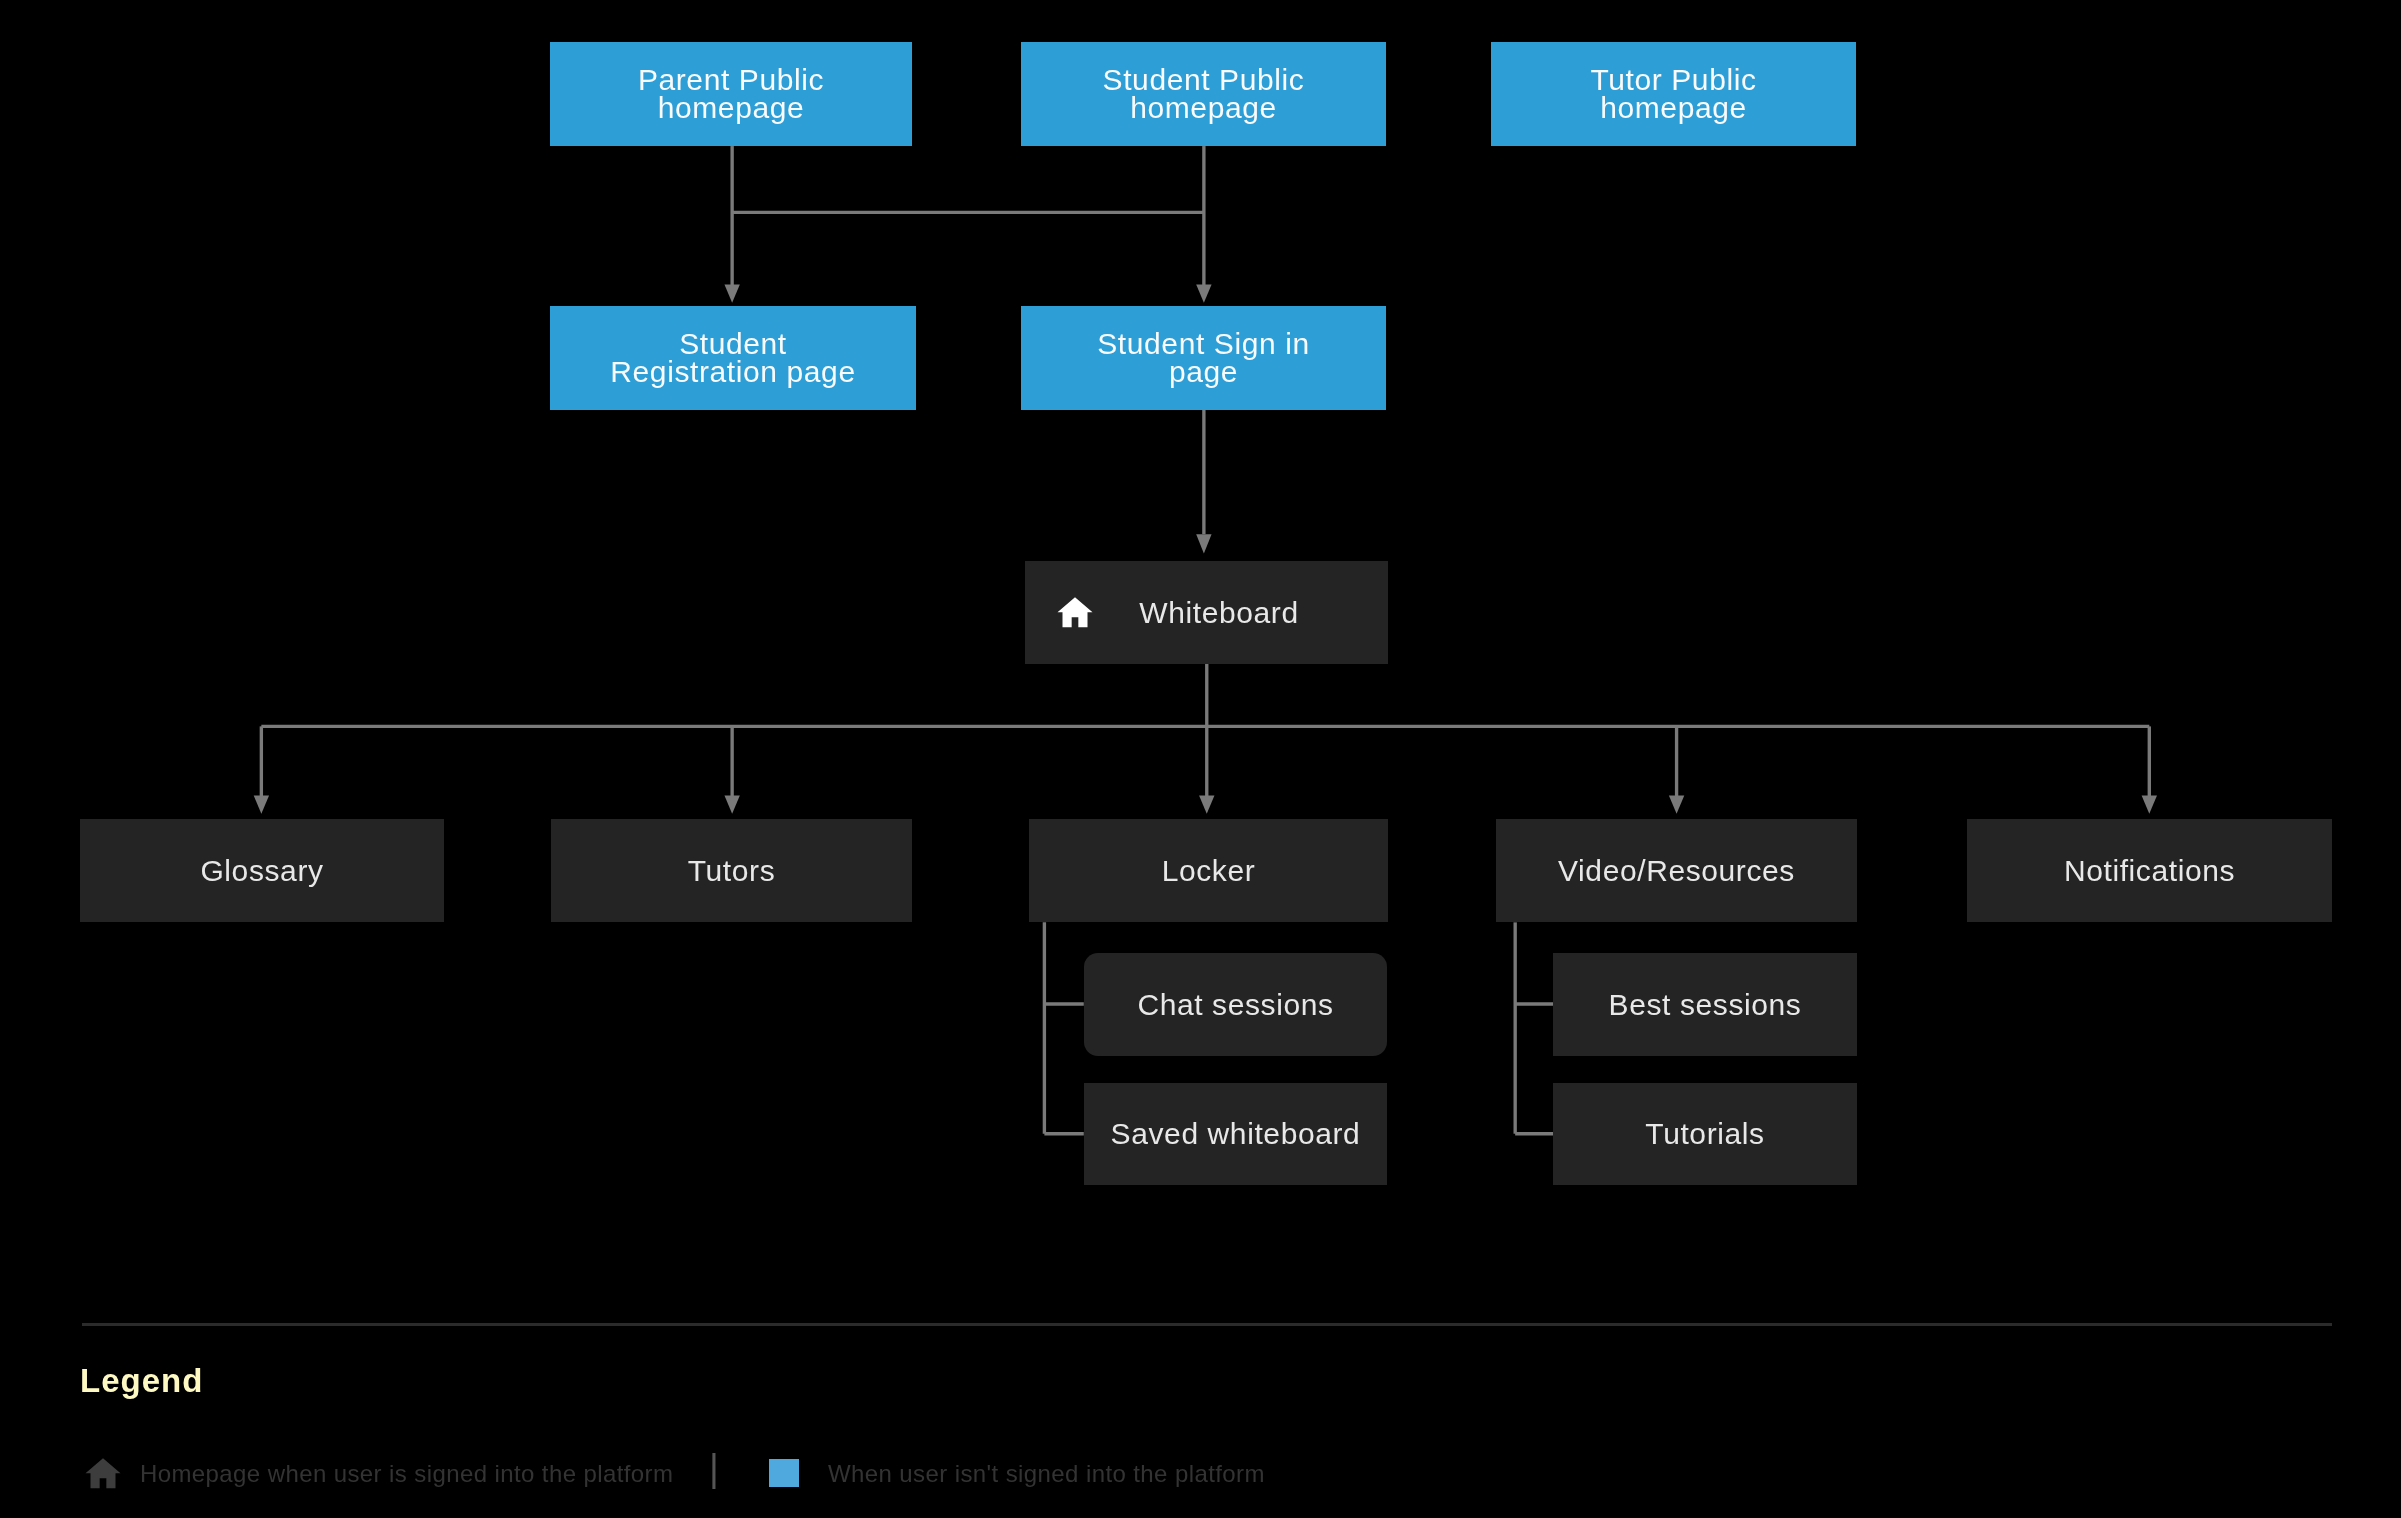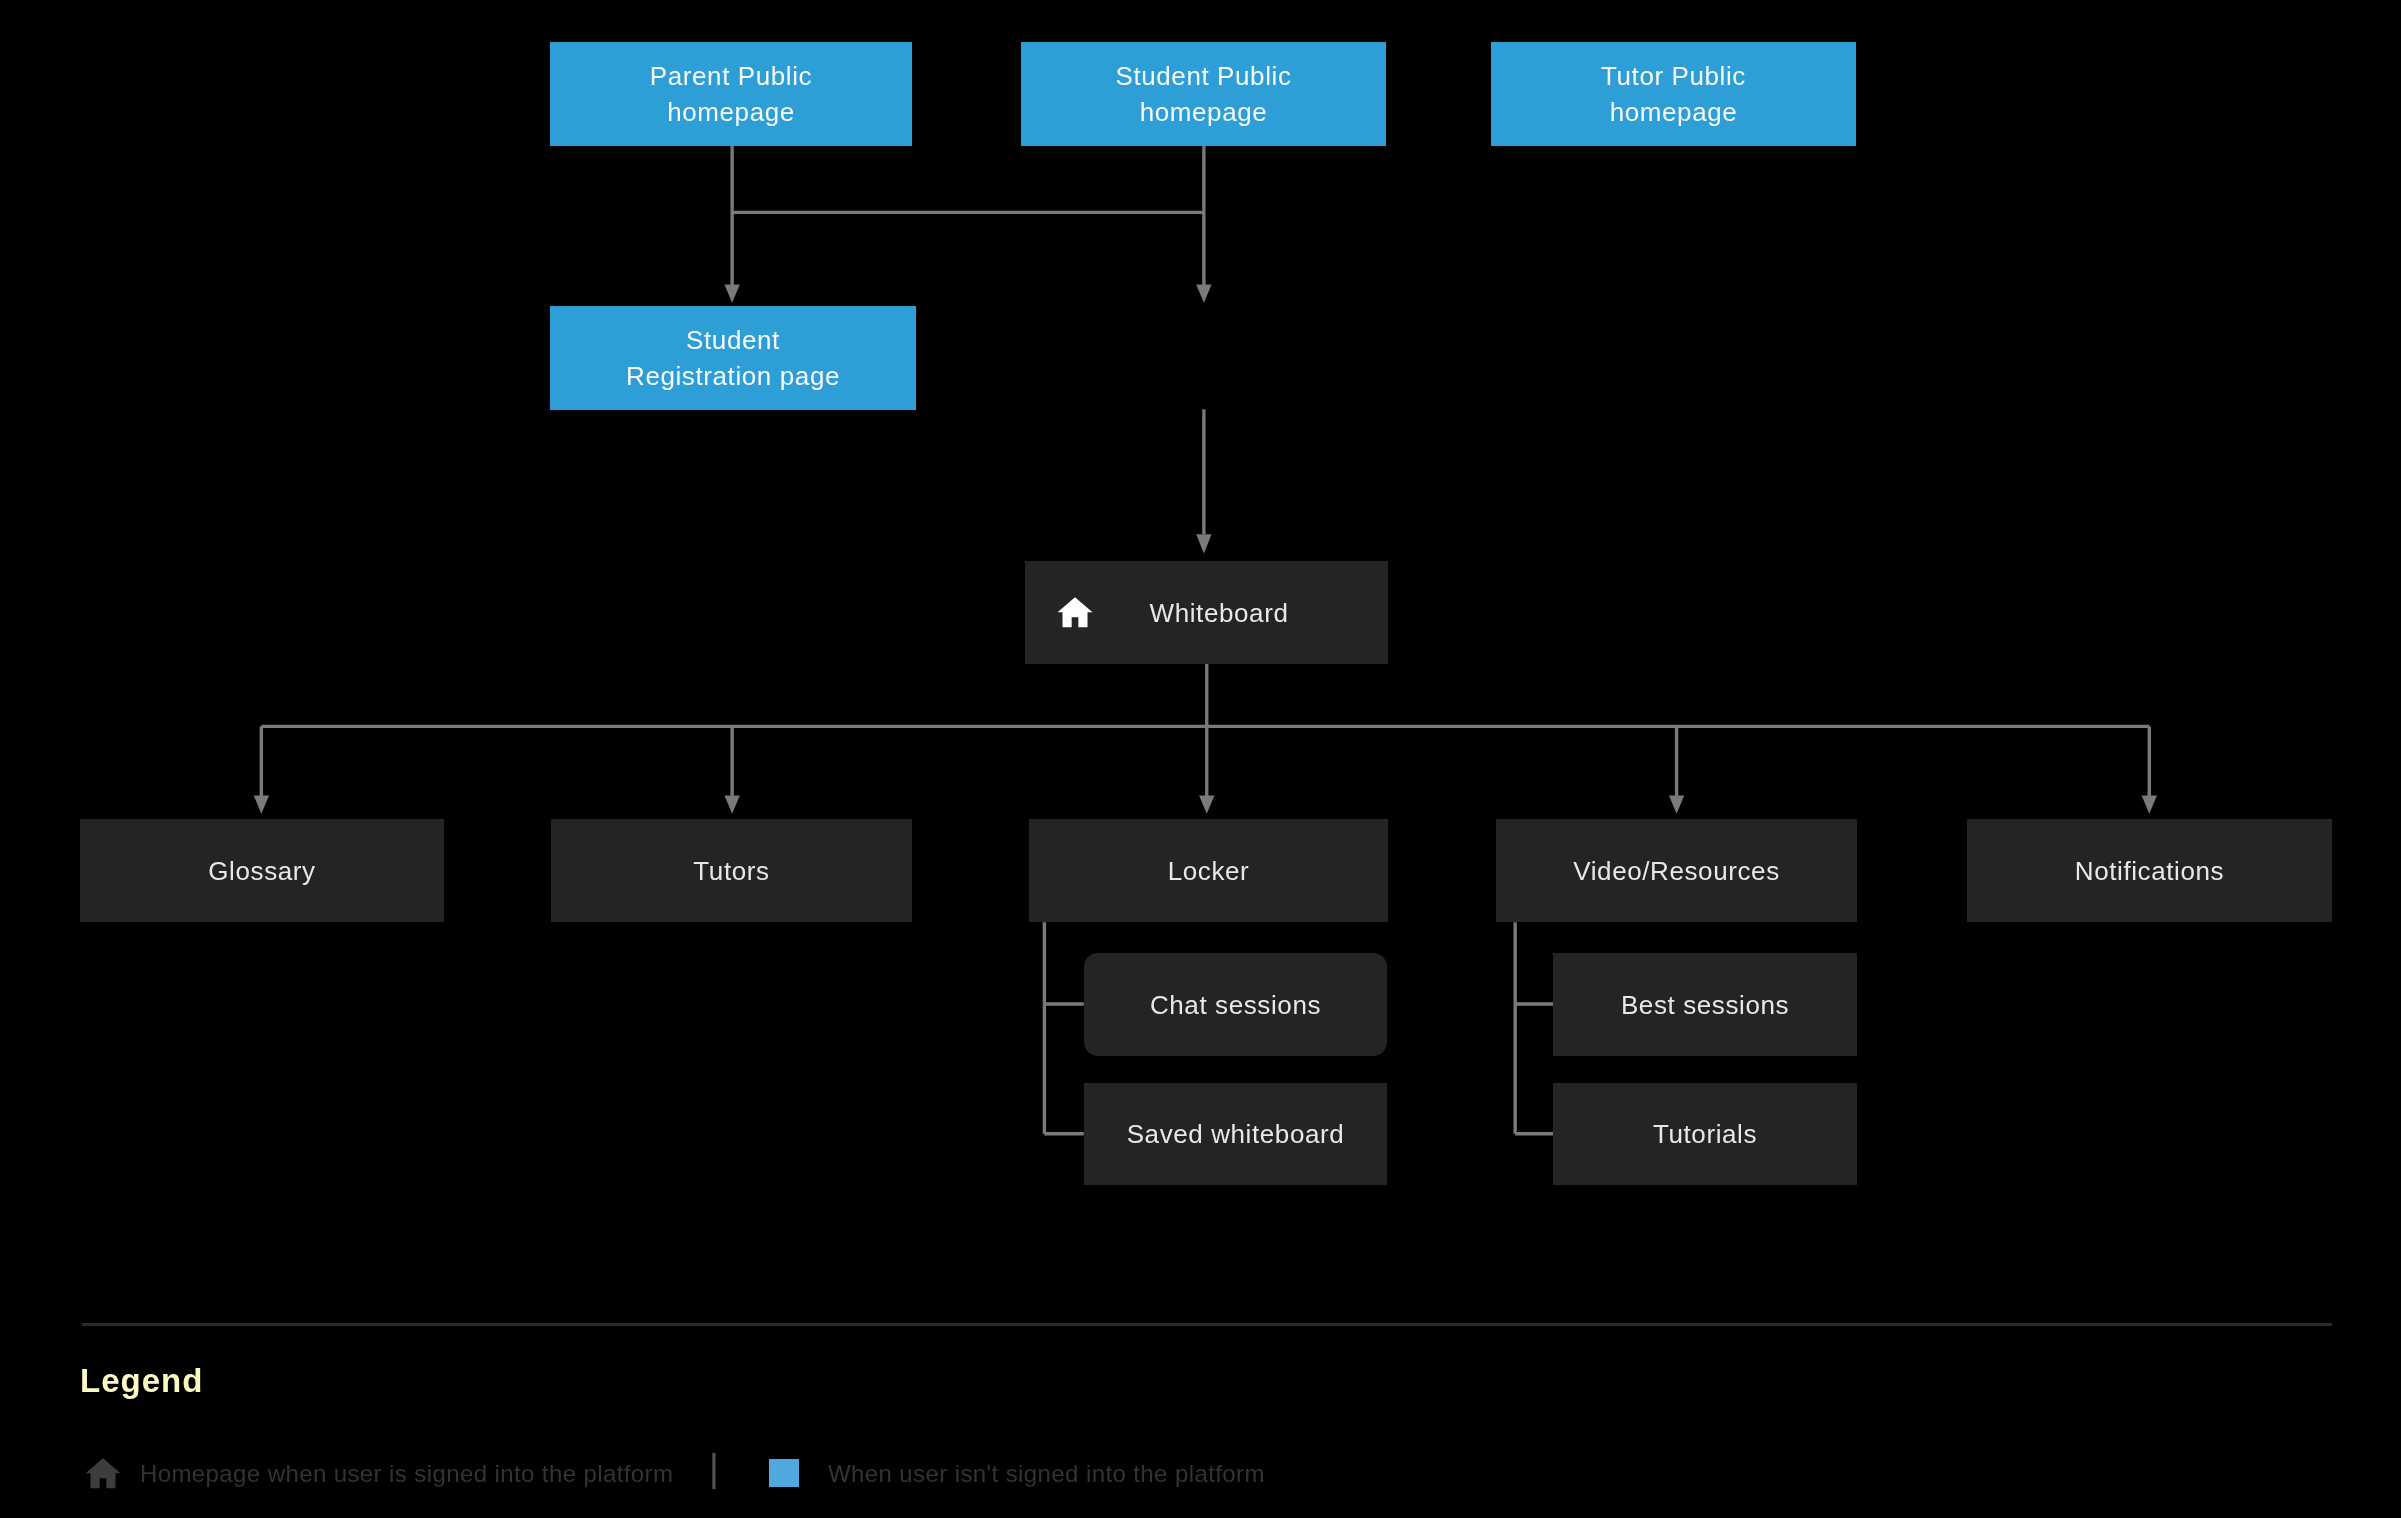--- a/index.html
+++ b/index.html
@@ -21,22 +21,22 @@
     top: 0;
     z-index: 1;
   }
   .node {
     position: absolute;
     z-index: 2;
     display: flex;
     align-items: center;
     justify-content: center;
     text-align: center;
-    font-size: 26px;
-    line-height: 36px;
+    font-size: 30px;
+    line-height: 28px;
     letter-spacing: 0.6px;
     white-space: pre-line;
     font-weight: 400;
   }
   .node.blue {
     background: #2E9ED7;
     color: #F8FAFB;
   }
   .node.dark {
     background: #242424;
@@ -184,20 +184,24 @@
 homepage</span>
   </div>
   <div class="node blue n-tutor-public">
     <span>Tutor Public
 homepage</span>
   </div>
   <div class="node blue n-student-registration">
     <span>Student
 Registration page</span>
   </div>
+  <div class="node blue n-student-signin">
+    <span>Student Sign in
+page</span>
+  </div>
 
   <div class="node dark with-icon n-whiteboard">
     <svg class="home-glyph" viewBox="0 0 24 24">
       <path d="M10 20.5v-6h4v6h5.5v-9h3L12 2.5 1.5 11.5h3v9z" fill="#FFFFFF"></path>
     </svg>
     <span class="label-pad">Whiteboard</span>
   </div>
   <div class="node dark n-glossary">
     <span>Glossary</span>
   </div>

